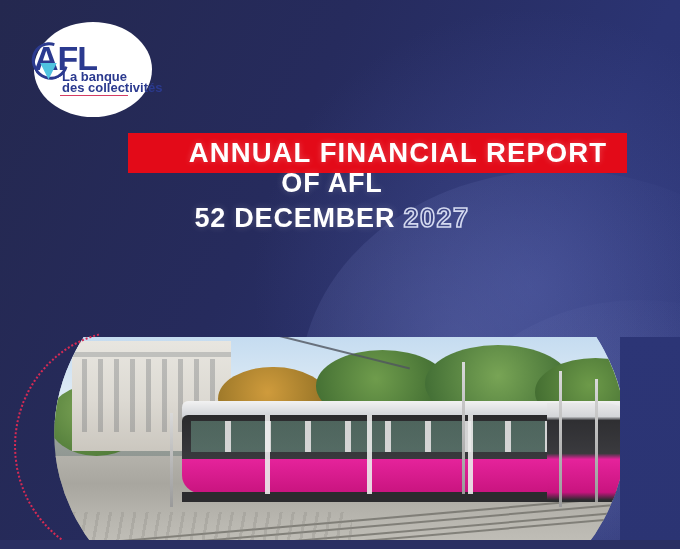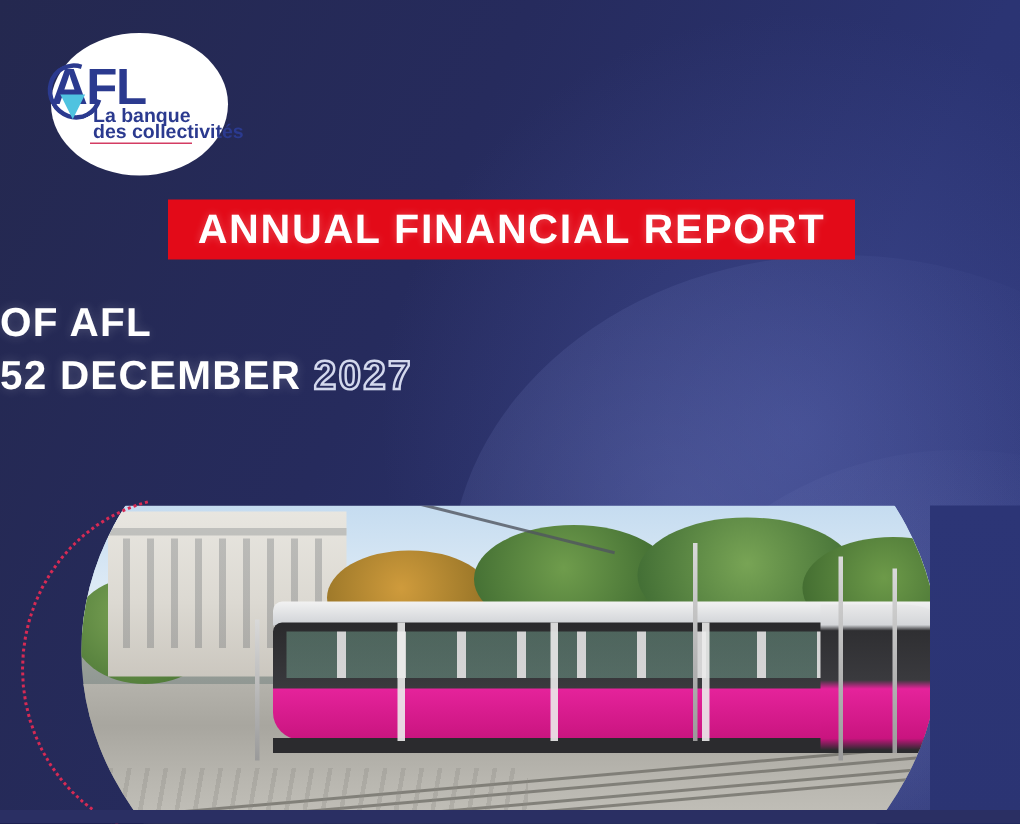--- a/index.html
+++ b/index.html
@@ -59,35 +59,35 @@
     position:absolute;left:28px;top:30px;
     font-size:13px;font-weight:700;color:#2b3a8f;
     line-height:11px;text-align:left;white-space:nowrap;
   }
   .logo-rule{
     position:absolute;left:26px;top:54px;width:68px;height:1.5px;background:#d43c63;
   }
 
   
   .banner{
-    position:absolute;left:112px;top:133px;
+    position:absolute;left:128px;top:133px;
     width:458px;height:40px;
     background:#e30a18;
-    display:flex;align-items:center;justify-content:center;
+    display:flex;align-items:center;justify-content:center;padding-left:41px;
   }
   .banner-text{
     color:#ffffff;font-size:27.5px;font-weight:700;
     letter-spacing:1.1px;white-space:nowrap;
     text-shadow:0 0 6px rgba(255,255,255,.25);
   }
 
   
   .subtitle{
-    position:absolute;left:0;top:198px;width:664px;
-    text-align:left;color:#ffffff;
+    position:absolute;left:0;top:166px;width:664px;
+    text-align:center;color:#ffffff;
   }
   .sub-line{
     font-size:27px;font-weight:700;letter-spacing:.8px;
     line-height:35px;white-space:nowrap;
     text-shadow:0 0 7px rgba(255,255,255,.20);
   }
   .year-outline{
     color:transparent;
     -webkit-text-stroke:1.6px rgba(226,231,250,.92);
     text-shadow:none;

